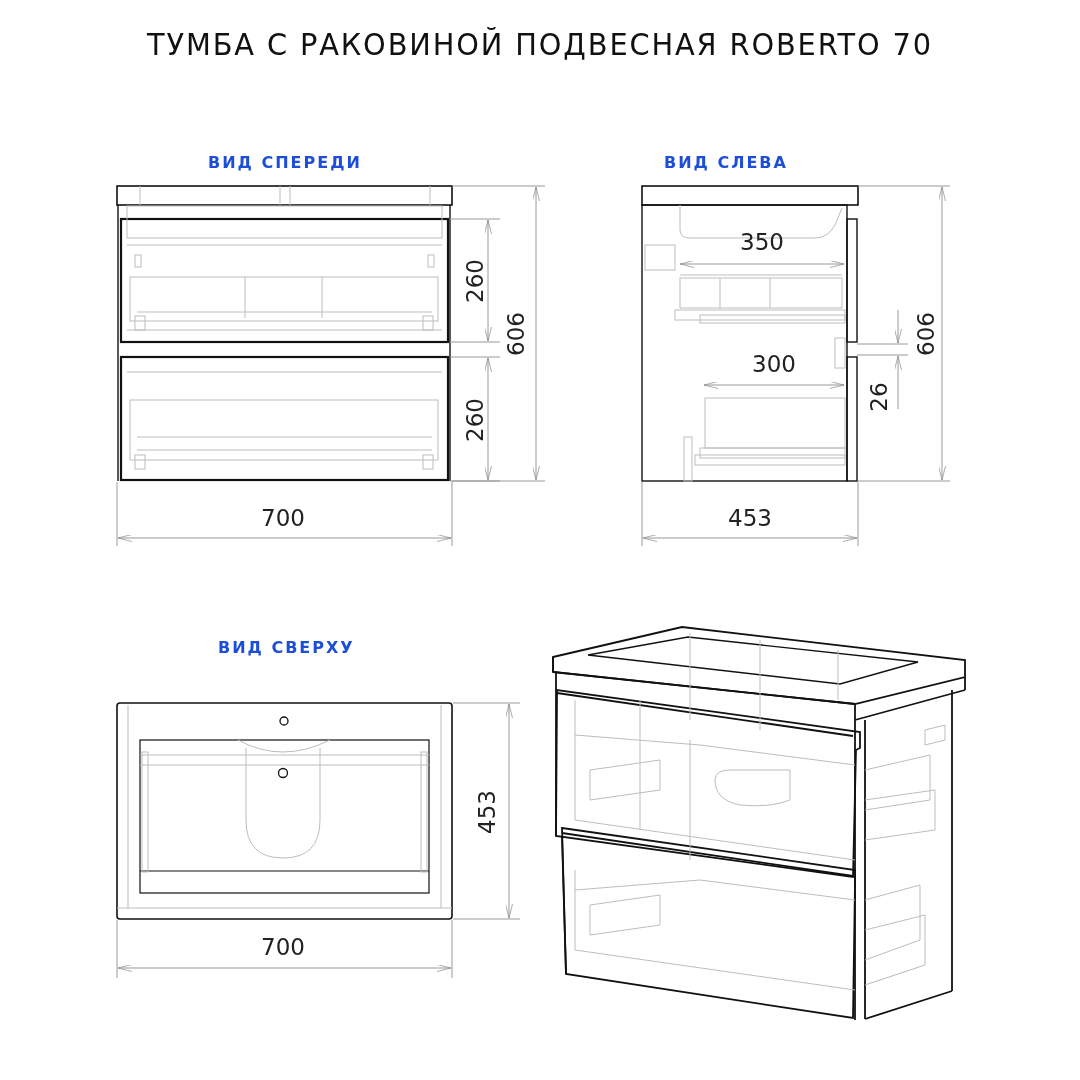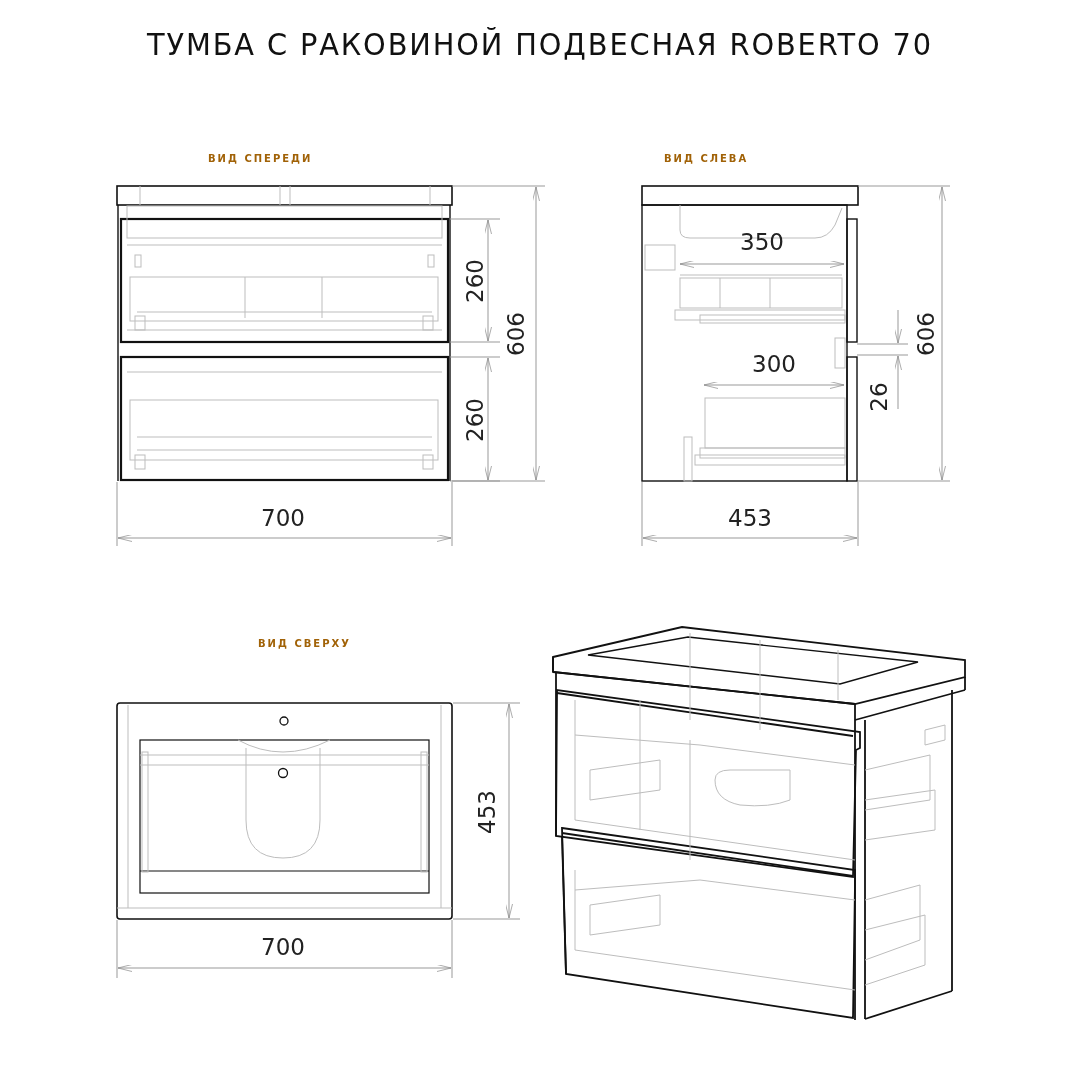--- a/index.html
+++ b/index.html
@@ -1,29 +1,29 @@
 <!DOCTYPE html>
 <html><head>
   <meta charset="utf-8">
   <style>
     html, body { margin: 0; padding: 0; background: #ffffff; }
     body { width: 1080px; height: 1080px; position: relative; overflow: hidden; font-family: "DejaVu Sans", sans-serif; color: #111; }
     .title { position: absolute; left: 0; top: 26px; width: 1080px; text-align: center; font-family: "DejaVu Sans", sans-serif; font-size: 31px; letter-spacing: 2px; font-weight: normal; color: #111; transform: scaleX(0.93); }
-    .view-label { position: absolute; font-family: "DejaVu Sans", sans-serif; font-weight: bold; font-size: 10px; letter-spacing: 2px; color: #a16207; }
+    .view-label { position: absolute; font-family: "DejaVu Sans", sans-serif; font-weight: bold; font-size: 16px; letter-spacing: 2px; color: #1d4ed8; }
     svg.drawing { position: absolute; left: 0; top: 0; }
     .dim { font-family: "DejaVu Sans", sans-serif; font-size: 23px; fill: #222; }
   </style>
 </head>
 <body>
 
 <div class="title">ТУМБА С РАКОВИНОЙ ПОДВЕСНАЯ ROBERTO 70</div>
 
 <div class="view-label" style="left:208px; top:153px;">ВИД СПЕРЕДИ</div>
 <div class="view-label" style="left:664px; top:153px;">ВИД СЛЕВА</div>
-<div class="view-label" style="left:218px; top:638px;margin-left:40px;">ВИД СВЕРХУ</div>
+<div class="view-label" style="left:218px; top:638px;">ВИД СВЕРХУ</div>
 
 <svg class="drawing" width="1080" height="1080" viewBox="0 0 1080 1080" xmlns="http://www.w3.org/2000/svg">
   <defs>
     <marker id="arr" viewBox="0 0 20 10" refX="20" refY="5" markerWidth="14" markerHeight="7" orient="auto-start-reverse">
       <path d="M0,0 L20,5 L0,10" fill="none" stroke="#888" stroke-width="1"></path>
     </marker>
   </defs>
 
   <g>
 

